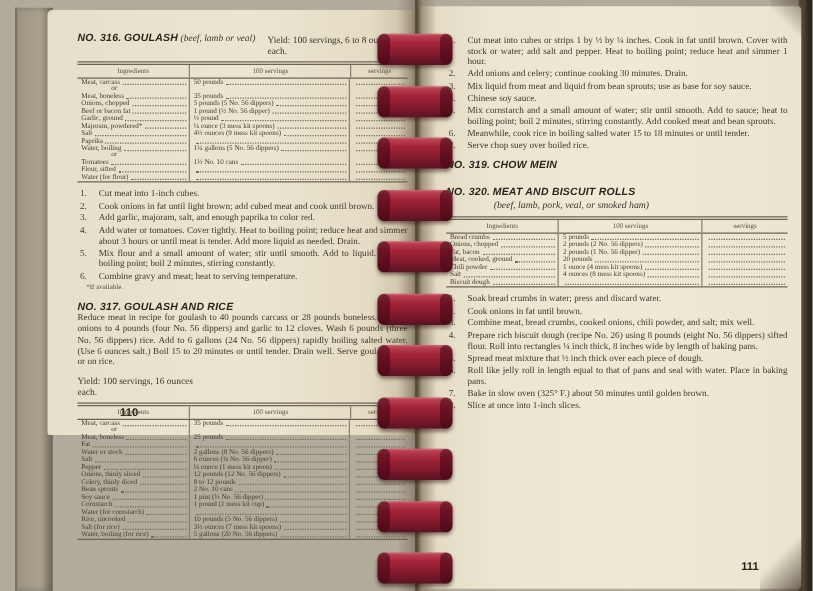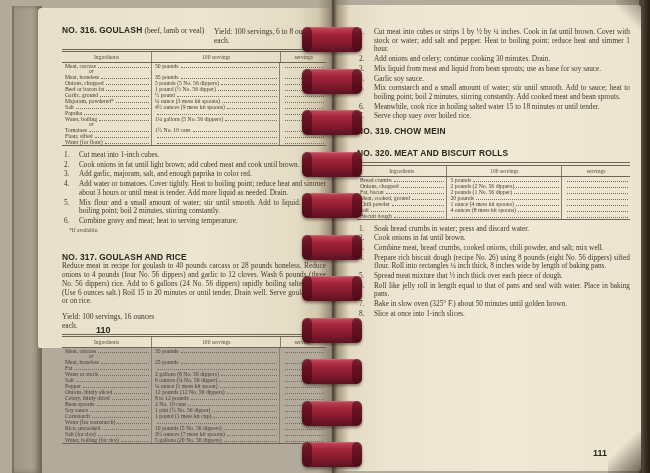--- a/index.html
+++ b/index.html
@@ -35,21 +35,21 @@
     background:linear-gradient(180deg,#c2495a 0%,#a3243a 30%,#831a2d 65%,#591322 100%);
     box-shadow:0 2px 3px rgba(30,10,5,.45),inset 0 1px 1px rgba(255,200,200,.25);}
   .ring::before,.ring::after{content:"";position:absolute;top:0;width:10px;height:100%;
     background:rgba(62,6,18,.55);border-radius:6px;}
   .ring::before{left:0;}.ring::after{right:0;}
   
   .content{position:absolute;z-index:4;}
   .content-left{left:62px;top:26px;width:264px;}
   .content-right{left:357px;top:28px;width:273px;}
   .head-row{display:flex;justify-content:space-between;margin-bottom:3px;}
-  .rec-title{font-size:8px;line-height:9.5px;color:#2c251d;}
+  .rec-title{font-size:8px;line-height:9.5px;color:#2c251d;font-style:italic;}
   .hnum,.hname{font-family:"Liberation Sans","DejaVu Sans",sans-serif;font-weight:bold;
     font-size:8.4px;letter-spacing:.2px;}
   .hparen{font-size:7.6px;color:#3c342a;}
   .hparen.block{display:block;padding-left:38px;font-size:7.8px;margin-top:1px;}
   .yield{width:112px;flex:none;font-size:7.5px;line-height:9px;color:#3c342a;padding-top:.5px;}
   .yield.narrow{width:96px;}
   
   .ing-table{border-top:1px solid #6e6456;margin:4px 0 5px;}
   .t-inner{border-top:1px solid #6e6456;border-bottom:1px solid #6e6456;margin-top:1.5px;}
   .t-head{display:flex;border-bottom:1px solid #6e6456;font-size:5.6px;line-height:8px;
@@ -65,21 +65,21 @@
   .cell .dots{flex:1;border-bottom:1px dotted #766c59;margin:0 2px 1px 2px;min-width:4px;}
   .t-row.or .dots{visibility:hidden;}
   .t-row.or .c1 .lbl{font-style:italic;padding-left:24px;}
   
   .steps{font-size:7.3px;line-height:8.7px;text-align:justify;}
   .step{display:flex;margin-bottom:1px;}
   .step .num{width:15px;flex:none;padding-left:2px;}
   .step .txt{flex:1;}
   .footnote{font-size:5.6px;margin:0 0 4px 7px;color:#554c3e;}
   .para{font-size:7.3px;line-height:8.8px;text-align:justify;margin-bottom:5px;}
-  .sec{margin-top:20px;}
+  .sec{margin-top:8px;}
   .page-num{position:absolute;bottom:13px;font-family:"Liberation Sans","DejaVu Sans",sans-serif;
     font-weight:bold;font-size:9px;color:#2c251d;z-index:4;}
   .pn-left{left:58px;}
   .pn-right{right:34px;}
 </style>
 </head>
 <body>
 
 <div class="stage">
   <div class="cover-left"></div>
@@ -614,21 +614,21 @@
           <span class="txt">Add onions and celery; continue cooking 30 minutes. Drain.</span>
         </div>
 
         <div class="step">
           <span class="num">3.</span>
           <span class="txt">Mix liquid from meat and liquid from bean sprouts; use as base for soy sauce.</span>
         </div>
 
         <div class="step">
           <span class="num">4.</span>
-          <span class="txt">Garlic soy sauce.</span>
+          <span class="txt">Chinese soy sauce.</span>
         </div>
 
         <div class="step">
           <span class="num">5.</span>
           <span class="txt">Mix cornstarch and a small amount of water; stir until smooth. Add to sauce; heat to boiling point; boil 2 minutes, stirring constantly. Add cooked meat and bean sprouts.</span>
         </div>
 
         <div class="step">
           <span class="num">6.</span>
           <span class="txt">Meanwhile, cook rice in boiling salted water 15 to 18 minutes or until tender.</span>
@@ -644,20 +644,21 @@
       <div class="rec-title">
         <span class="hnum">NO. 319.</span>
         <span class="hname">CHOW MEIN</span>
       </div>
     </div>
 
     <div class="head-row" style="margin-top:12px;">
       <div class="rec-title" style="width:168px;">
         <span class="hnum">NO. 320.</span>
         <span class="hname">MEAT AND BISCUIT ROLLS</span>
+        <span class="hparen block">(beef, lamb, pork, veal, or smoked ham)</span>
       </div>
     </div>
 
     <div class="ing-table tw">
       <div class="t-inner">
         <div class="t-head">
           <div class="c1">Ingredients</div>
           <div class="c2">100 servings</div>
           <div class="c3">servings</div>
         </div>

